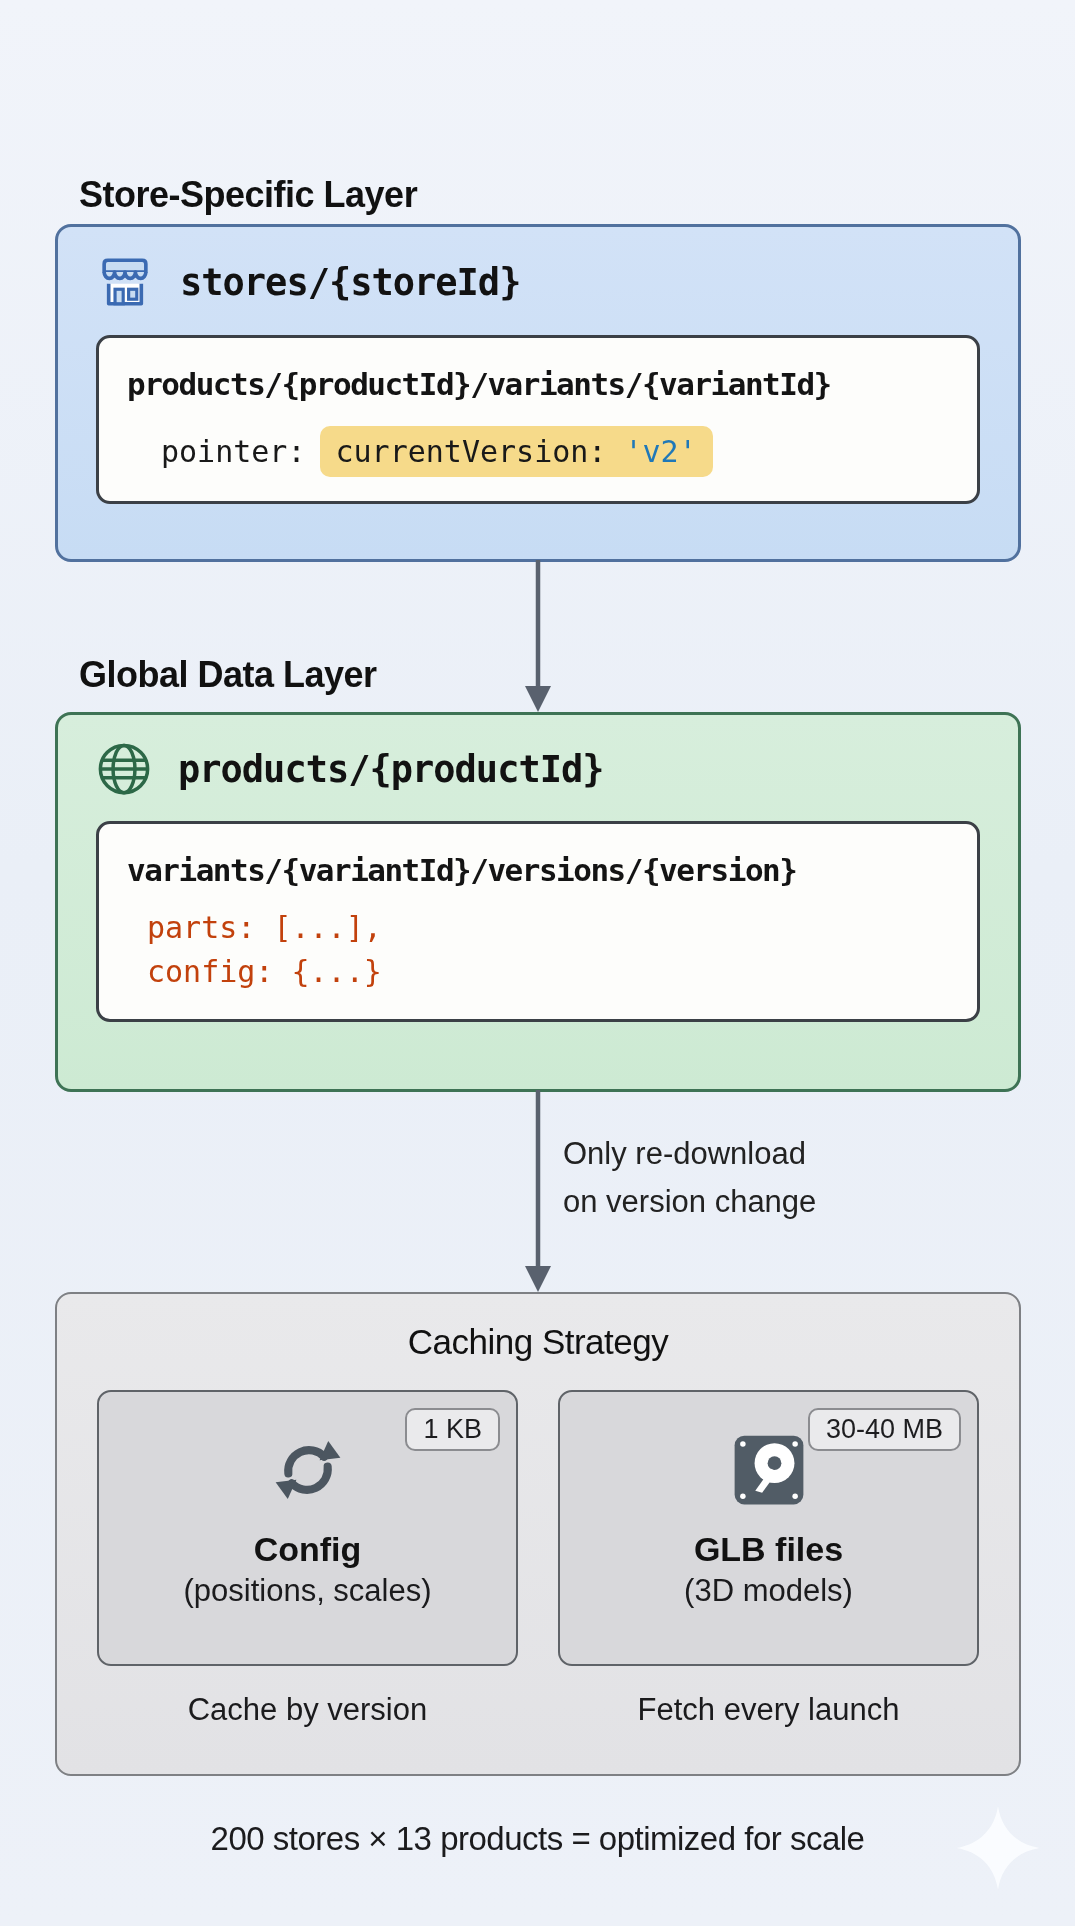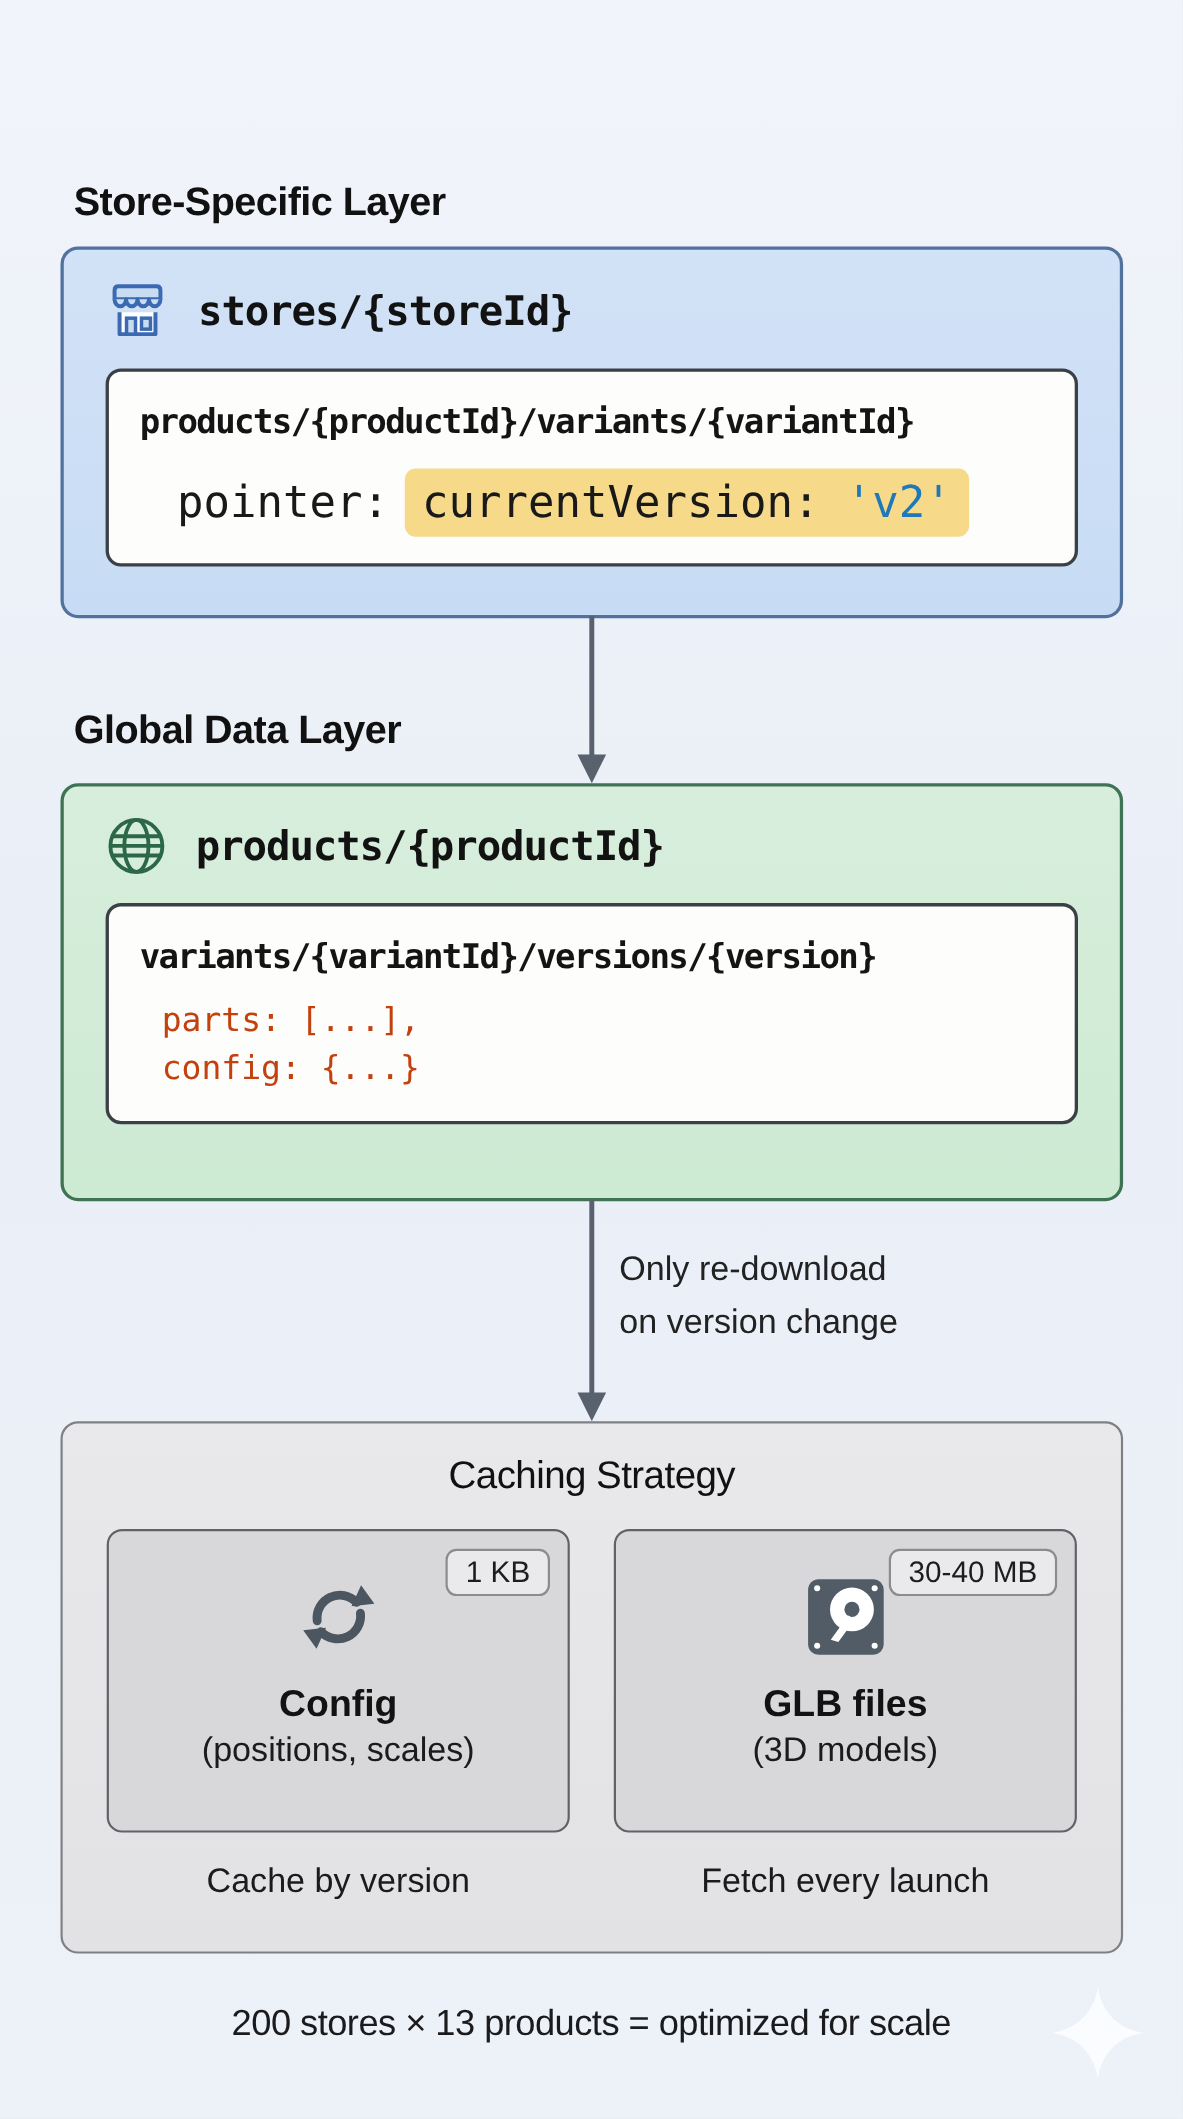--- a/index.html
+++ b/index.html
@@ -5,21 +5,21 @@
   html,body{margin:0;padding:0;background:#e9eef6;}
   .canvas{
     position:relative;
     width:1075px;height:1926px;
     background:linear-gradient(180deg,#f1f4fa 0%,#eaeff7 45%,#edf1f8 100%);
     font-family:"Liberation Sans", sans-serif;
     color:#151515;
     overflow:hidden;
   }
   .layer-heading{
-    position:absolute;left:63px;margin:4px;
+    position:absolute;left:63px;margin:16px;
     font-size:36px;font-weight:bold;color:#111;
     letter-spacing:-0.5px;
   }
   .h-store{top:158px;}
   .h-global{top:638px;}
 
   .layer-box{
     position:absolute;left:55px;width:966px;box-sizing:border-box;
     border-radius:16px;padding:26px 38px;
   }
@@ -45,21 +45,21 @@
     padding:28px 28px 24px 28px;
   }
   .doc-path{
     font-family:"DejaVu Sans Mono", monospace;
     font-weight:bold;font-size:31px;color:#141414;letter-spacing:-1.5px;
     white-space:nowrap;
   }
   .doc-code{
     margin-top:24px;padding-left:34px;
     font-family:"DejaVu Sans Mono", monospace;
-    font-size:40px;color:#191919;
+    font-size:30px;color:#191919;
     display:flex;align-items:center;
   }
   .doc-code-lines{
     margin-top:18px;padding-left:20px;
     font-family:"DejaVu Sans Mono", monospace;
     font-size:30px;color:#c2410c;line-height:1.48;
   }
   .highlight-chip{
     margin-left:14px;background:#f6da8a;border-radius:10px;
     padding:8px 16px;display:inline-flex;align-items:center;white-space:pre;

